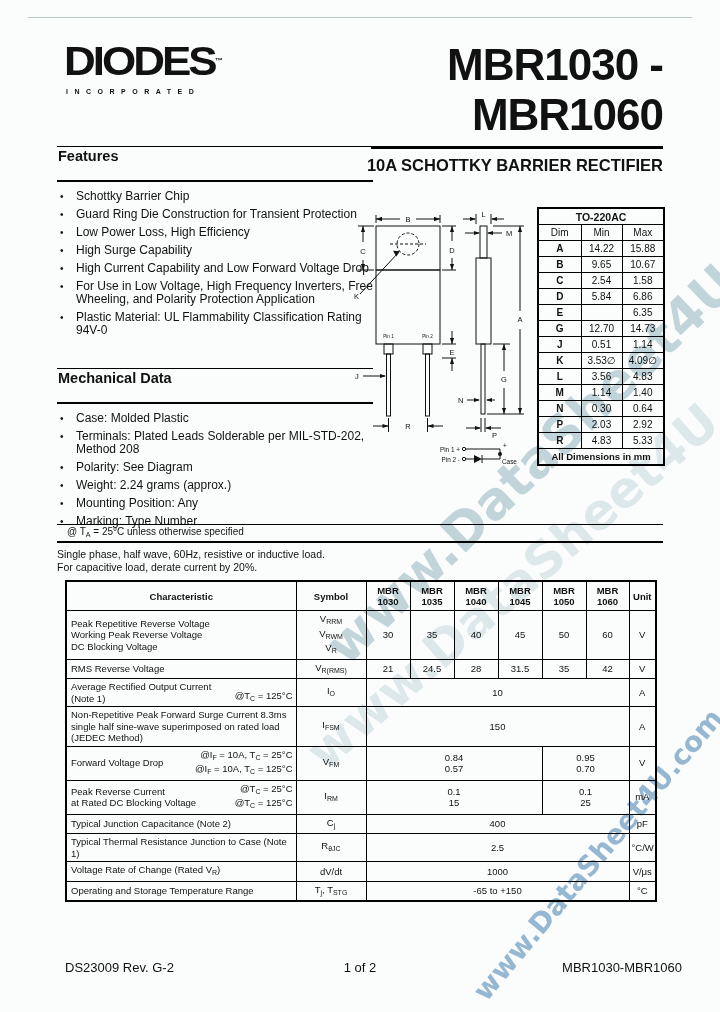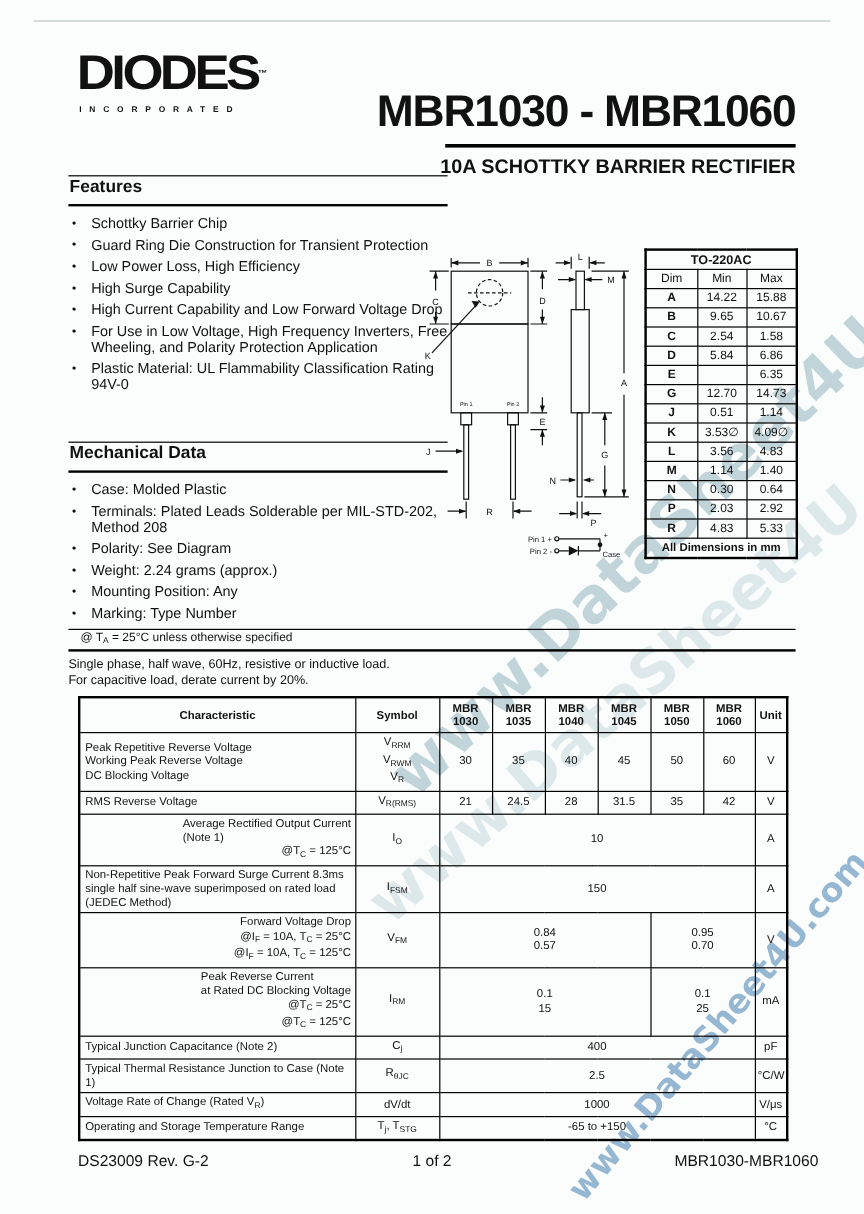--- a/index.html
+++ b/index.html
@@ -14,26 +14,26 @@
   #wm3{left:408px;top:838px;width:380px;font-size:28px;color:#7ea6c8;opacity:.8;transform:rotate(-50deg);}
 
   #topline{left:28px;top:17px;width:664px;height:1px;background:#9fadad;opacity:.7;}
 
   
   #logo{left:64px;top:41px;width:175px;}
   #logo .big{font-size:44px;font-weight:bold;letter-spacing:-3px;line-height:44px;transform:scaleY(.92);transform-origin:left top;}
   #logo .tm{font-size:8px;vertical-align:top;}
   #logo .sub{font-size:7px;font-weight:bold;letter-spacing:6.5px;margin-top:3px;padding-left:2px;}
   #htitle{right:57px;top:40px;width:360px;text-align:right;}
-  #htitle .t1{font-size:37px;font-weight:bold;letter-spacing:-1px;margin-top:32px;}
+  #htitle .t1{font-size:44px;font-weight:bold;letter-spacing:-1px;}
   #htitle .rule{height:3px;background:#000;margin:6px 0 7px 0;width:292px;margin-left:auto;}
   #htitle .t2{font-size:16.5px;font-weight:bold;}
 
   
-  .sechead{border-top:1.5px solid #000;border-bottom:2.5px solid #000;font-weight:bold;font-size:14.5px;padding:1px 0 6px 1px;}
+  .sechead{border-top:1.5px solid #000;border-bottom:2.5px solid #000;font-weight:bold;font-size:14.5px;padding:1px 0 16px 1px;}
 
   
   #features{left:57px;top:146px;width:316px;}
   #mech{left:57px;top:368px;width:316px;}
   .blist{margin-top:8px;}
   .bi{display:flex;font-size:12px;line-height:13px;margin-bottom:5px;}
   .bi .b{width:16px;padding-left:3px;flex:none;font-size:10px;}
   .bi .t{flex:1;}
 
   
@@ -53,21 +53,21 @@
   #ratings{left:57px;top:524px;width:606px;}
   #rhead{border-top:1.5px solid #000;border-bottom:2px solid #000;padding:1px 0 3px 1px;display:flex;align-items:baseline;}
   #rhead .h{font-weight:bold;font-size:15px;}
   #rhead .c{font-size:10px;margin-left:9px;}
   #rintro{font-size:10.5px;line-height:13px;margin-top:5px;}
   table.rt{border-collapse:collapse;border:2px solid #000;table-layout:fixed;width:590px;font-size:9.5px;margin:6px 0 0 8px;}
   .rt td{border:1px solid #000;padding:2px 2px;vertical-align:middle;line-height:11.5px;}
   .rt tr.hd td{font-weight:bold;text-align:center;height:24px;line-height:11px;}
   .rt .ch{text-align:left;padding-left:4px;padding-right:3px;}
   .rt .sy,.rt .v,.rt .u{text-align:center;}
-  .rt .fx{display:flex;justify-content:space-between;align-items:flex-end;flex-direction:column;}
+  .rt .fx{display:flex;justify-content:space-between;align-items:center;}
   .rt .cond{text-align:right;font-size:9.5px;}
   .rt .end{align-self:flex-end;}
   sub{font-size:7px;letter-spacing:0;}
   #ratings sub{vertical-align:-2px;}
 
   
   #notes{left:57px;top:860px;display:flex;font-size:10px;line-height:13px;}
   #notes .lbl{width:48px;}
   #footer{left:30px;top:960px;width:660px;display:flex;font-size:13px;}
   #footer .l{width:220px;padding-left:35px;box-sizing:border-box;}

